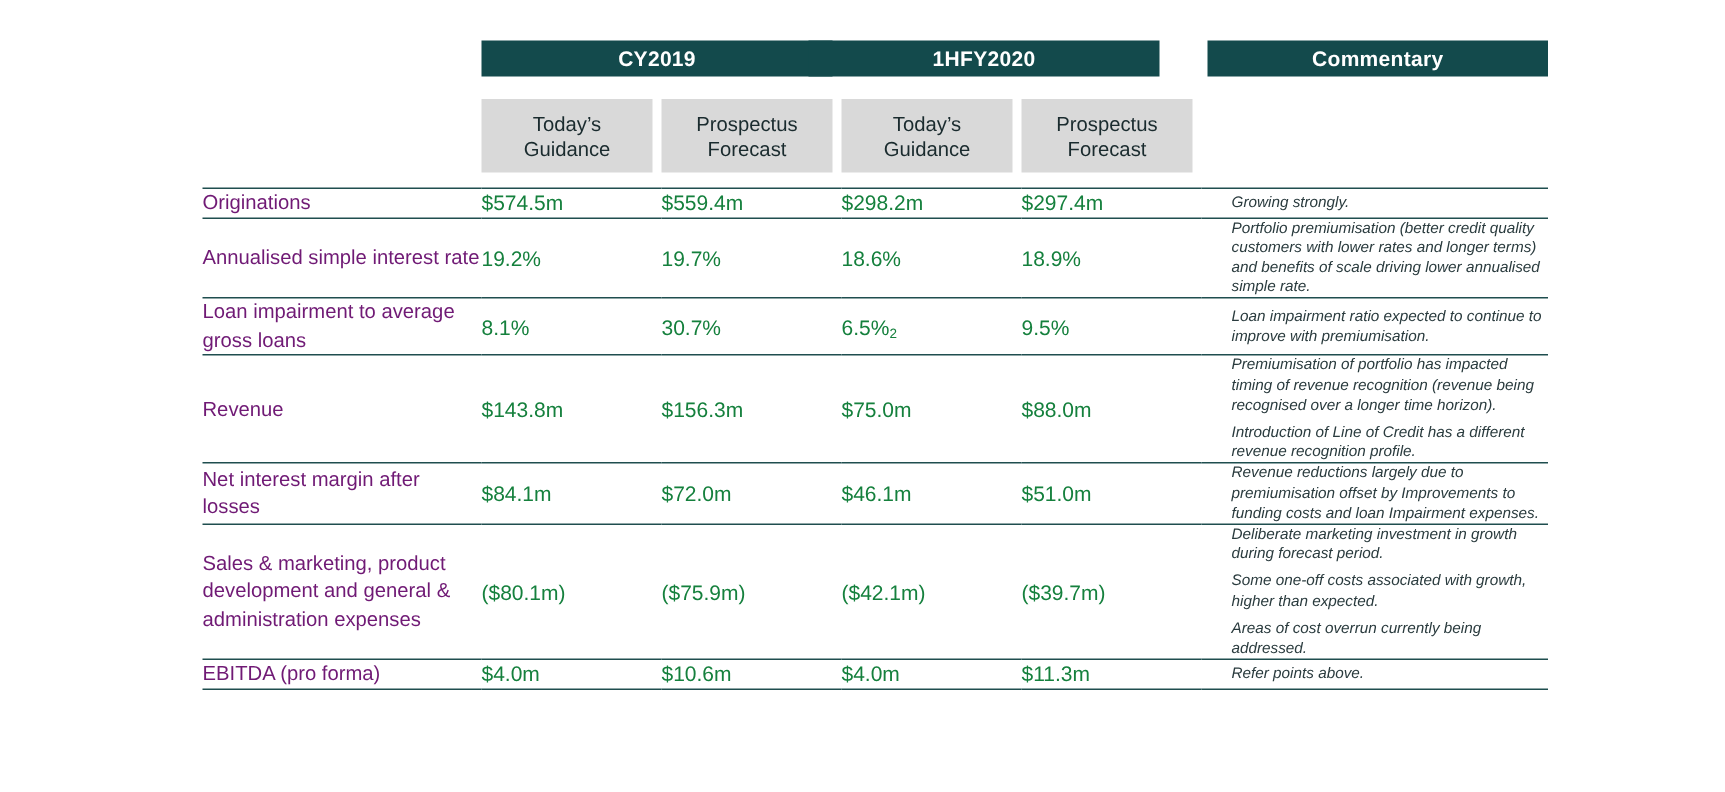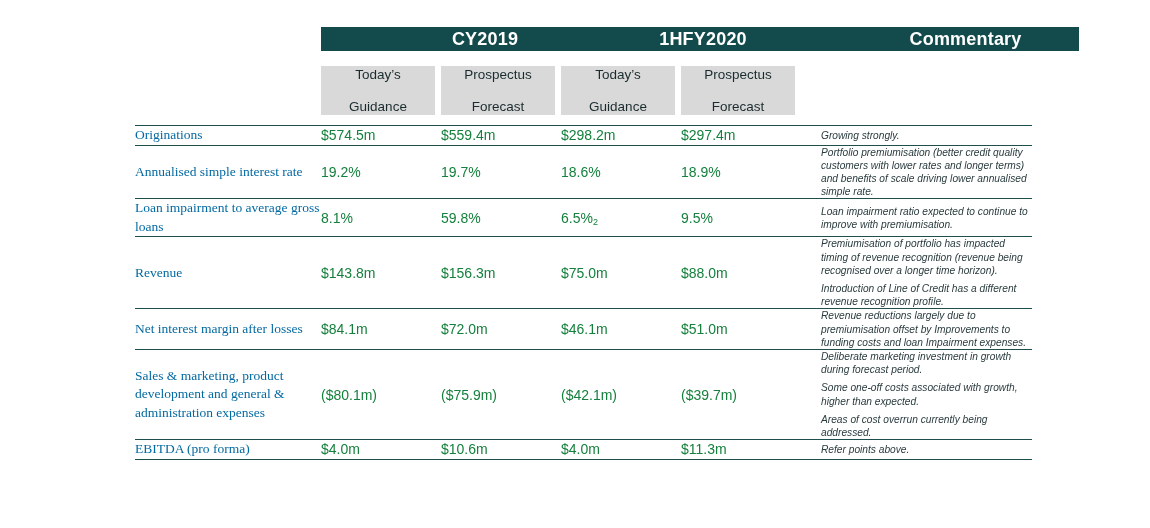--- a/index.html
+++ b/index.html
@@ -28,27 +28,26 @@
     top: 27px;
     width: 1150px;
     height: 34px;
   }
   .grp {
     position: absolute;
     top: 0;
     height: 24px;
     background: #134a4c;
     color: #ffffff;
-    font-size: 18px;
+    font-size: 14px;
     font-weight: bold;
     display: flex;
     align-items: center;
     justify-content: center;
     letter-spacing: 0.2px;
-    padding-left: 47px;
   }
   .grp-cy2019   { left: 321px; width: 234px; }
   .grp-1hfy2020 { left: 539px; width: 234px; }
   .grp-comment  { left: 805px; width: 227px; }
 
   
   .sub-band {
     position: absolute;
     left: 0;
     top: 66px;
@@ -59,21 +58,21 @@
     position: absolute;
     top: 0;
     height: 49px;
     background: #d9d9d9;
     color: #1a2b2e;
     font-size: 13.5px;
     line-height: 17px;
     display: flex;
     flex-direction: column;
     align-items: center;
-    justify-content: space-between;
+    justify-content: center;
     text-align: center;
   }
   .sub-0 { left: 321px; width: 114px; }
   .sub-1 { left: 441px; width: 114px; }
   .sub-2 { left: 561px; width: 114px; }
   .sub-3 { left: 681px; width: 114px; }
 
   
   .tbl {
     position: absolute;
@@ -91,22 +90,21 @@
   }
 
   .c-label { width: 186px; }
   .c-num   { width: 120px; }
   .c-note  { width: 231px; }
 
   .lbl {
     font-size: 13.5px;
     line-height: 18.5px;
     padding: 9px 10px 9px 8px;
-    color: #0369a1;
-    font-family: Liberation Serif, serif;
+    color: #701a75;
   }
   .num {
     font-size: 14px;
     text-align: left;
     padding: 9px 12px 9px 4px;
     color: #15803d;
     white-space: nowrap;
   }
   .num sub {
     font-size: 9px;
@@ -180,21 +178,21 @@
           <td class="num">19.7%</td>
           <td class="num">18.6%</td>
           <td class="num">18.9%</td>
           <td class="note">
             <p>Portfolio premiumisation (better credit quality customers with lower rates and longer terms) and benefits of scale driving lower annualised simple rate.</p>
           </td>
         </tr>
         <tr>
           <td class="lbl">Loan impairment to average gross loans</td>
           <td class="num">8.1%</td>
-          <td class="num">59.8%</td>
+          <td class="num">30.7%</td>
           <td class="num">6.5%<sub>2</sub></td>
           <td class="num">9.5%</td>
           <td class="note">
             <p>Loan impairment ratio expected to continue to improve with premiumisation.</p>
           </td>
         </tr>
         <tr>
           <td class="lbl">Revenue</td>
           <td class="num">$143.8m</td>
           <td class="num">$156.3m</td>

